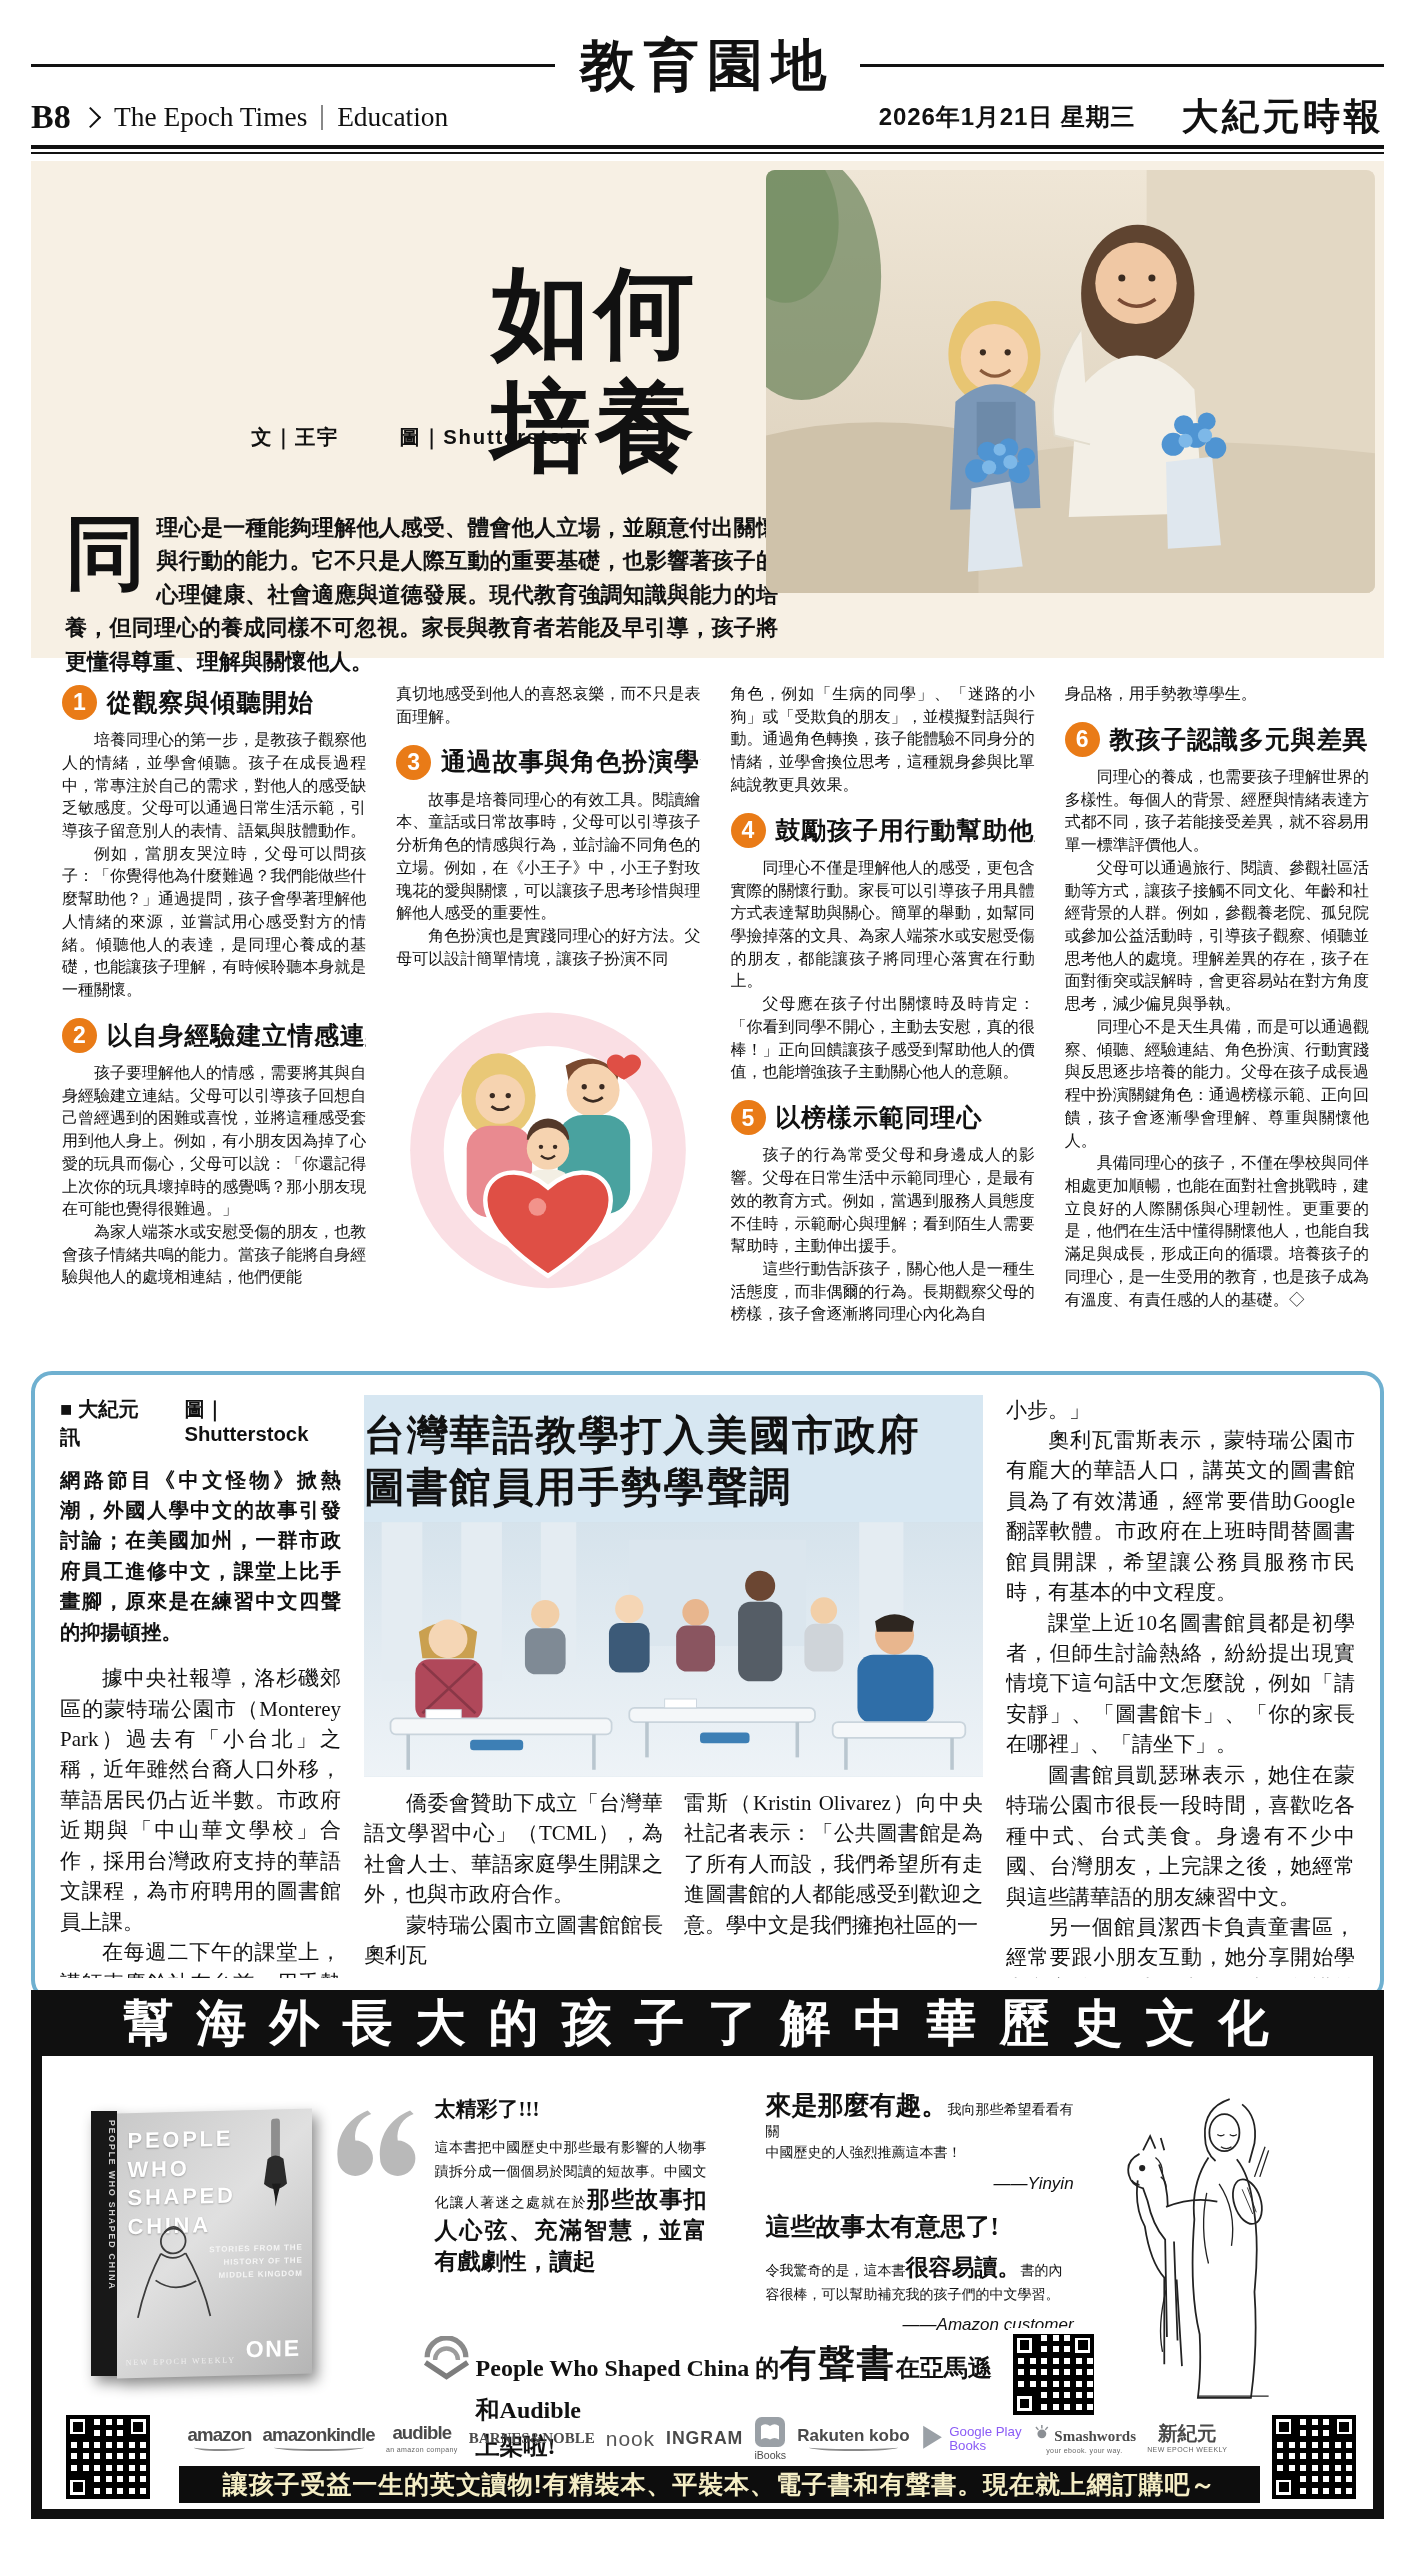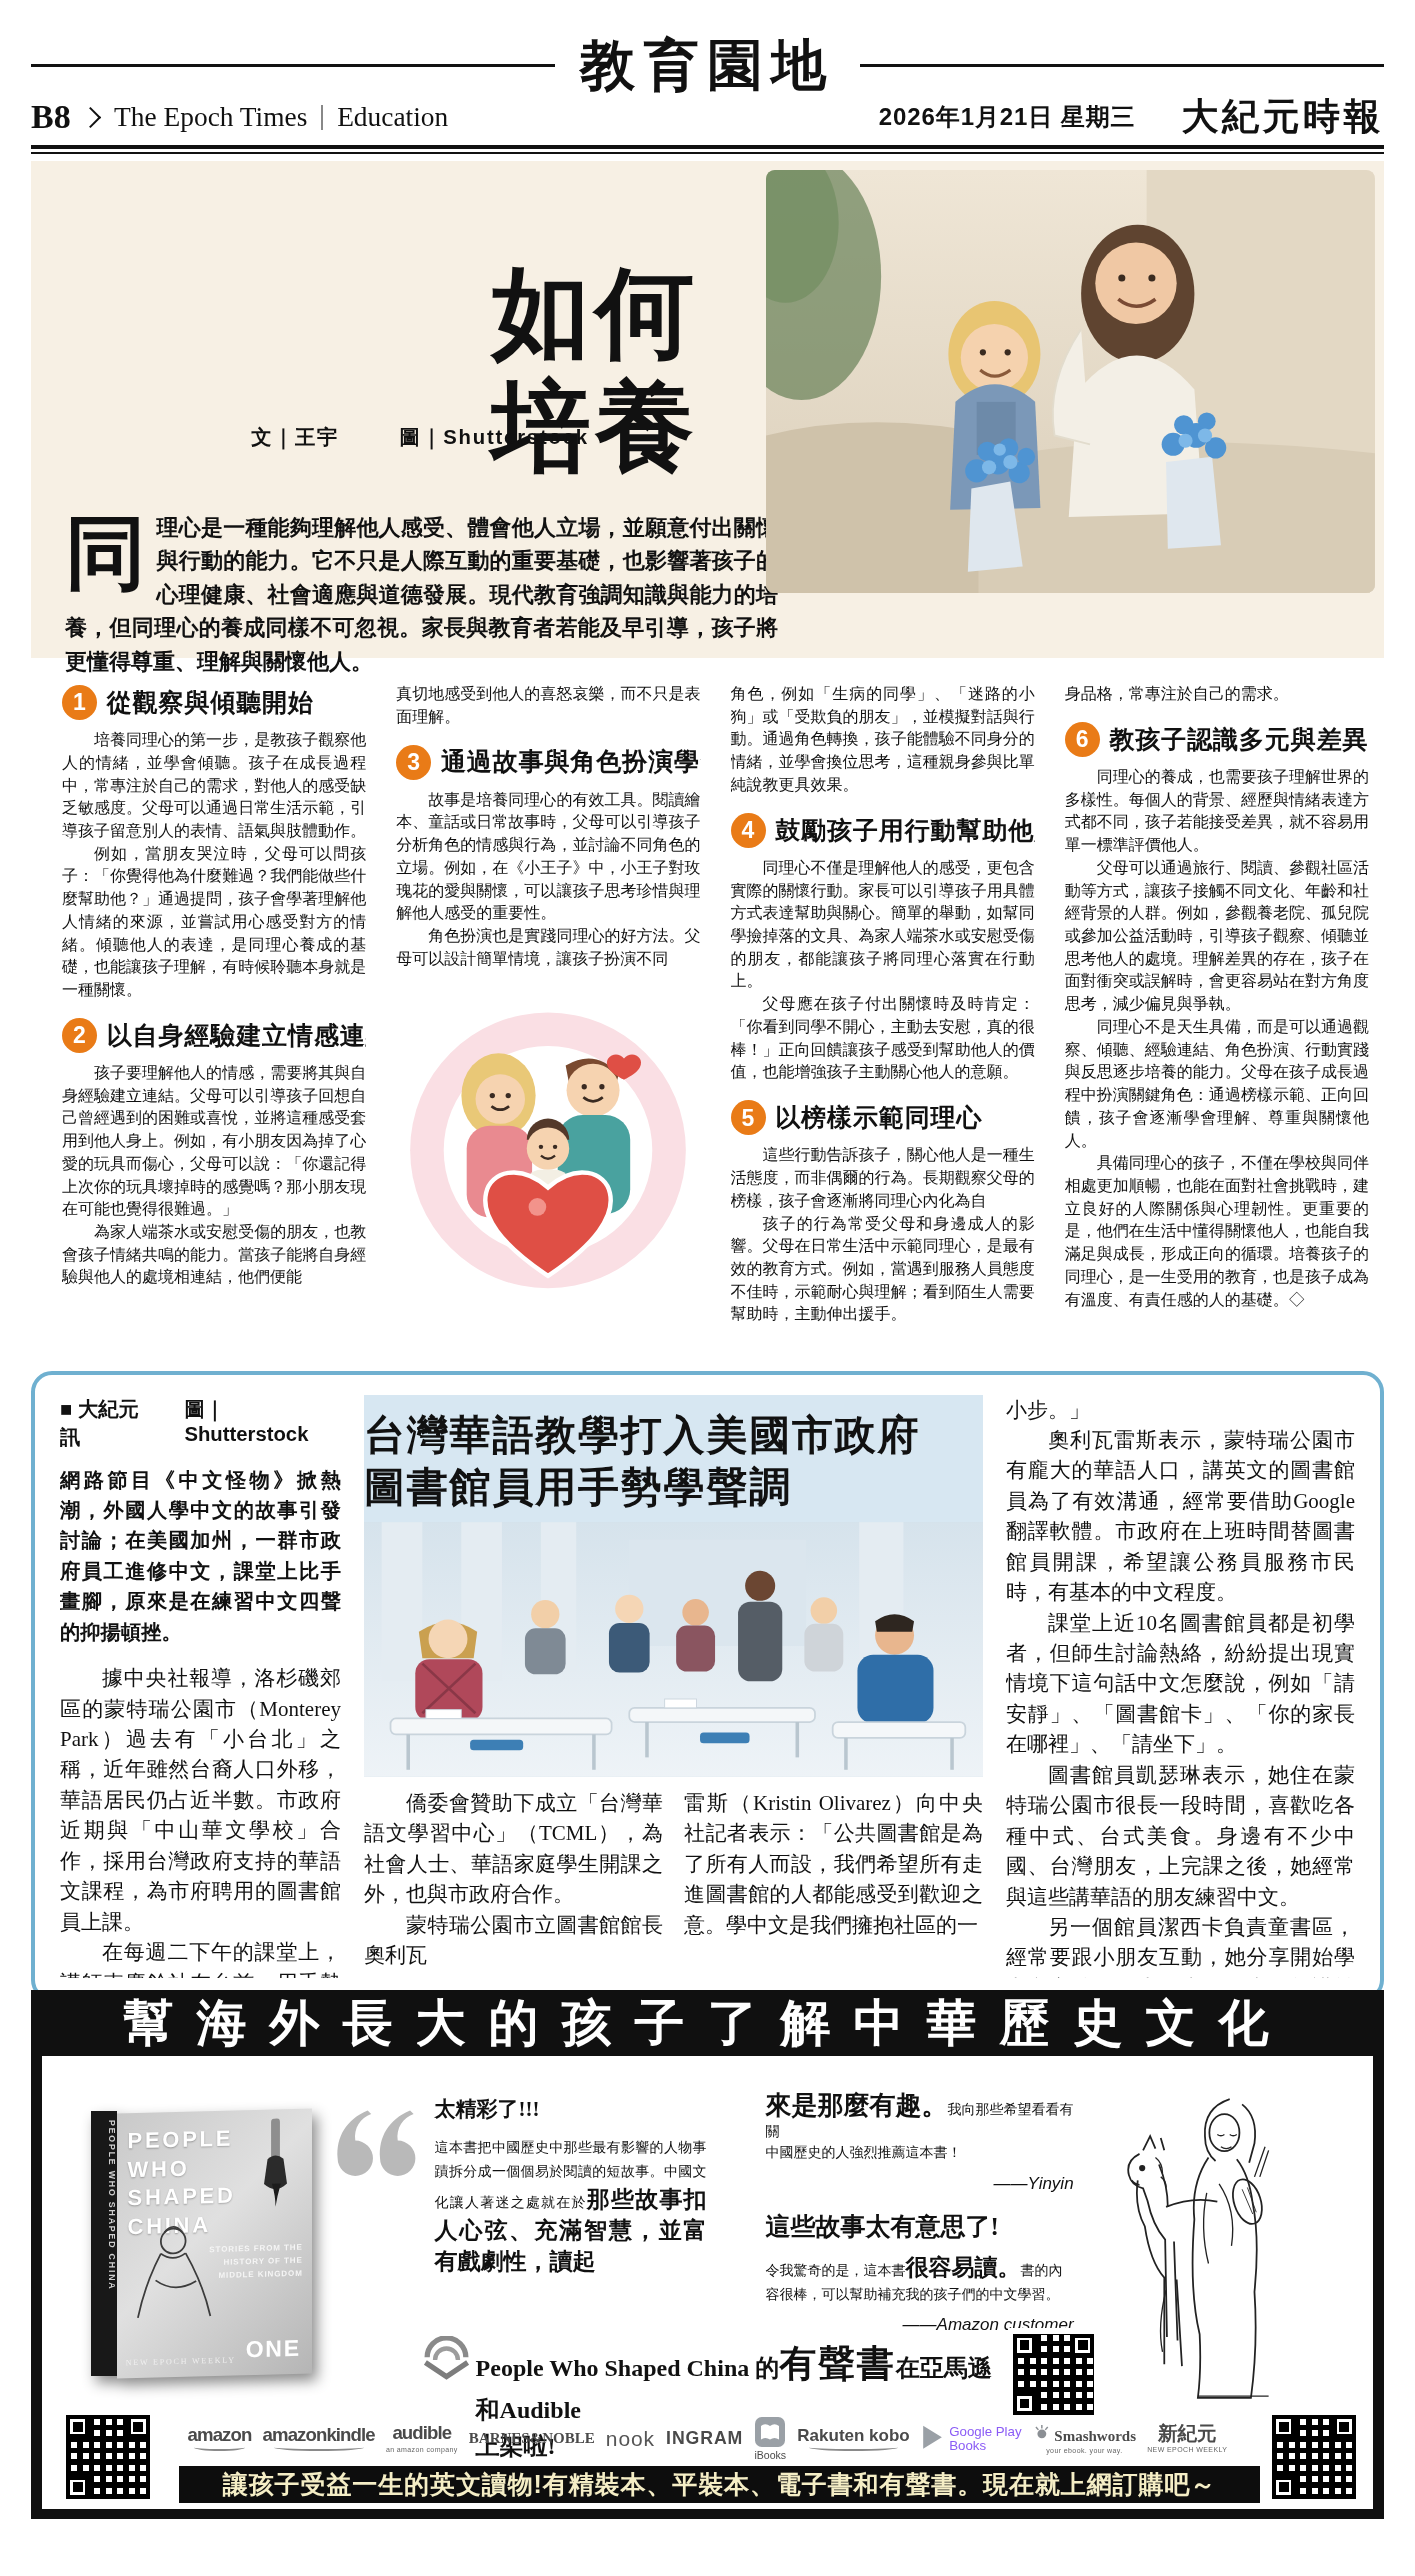--- a/index.html
+++ b/index.html
@@ -292,25 +292,25 @@
       <div class="sec">
         <span class="badge">4</span>
         <span class="sec-t">鼓勵孩子用行動幫助他人</span>
       </div>
       <p>同理心不僅是理解他人的感受，更包含實際的關懷行動。家長可以引導孩子用具體方式表達幫助與關心。簡單的舉動，如幫同學撿掉落的文具、為家人端茶水或安慰受傷的朋友，都能讓孩子將同理心落實在行動上。</p>
       <p>父母應在孩子付出關懷時及時肯定：「你看到同學不開心，主動去安慰，真的很棒！」正向回饋讓孩子感受到幫助他人的價值，也能增強孩子主動關心他人的意願。</p>
       <div class="sec">
         <span class="badge">5</span>
         <span class="sec-t">以榜樣示範同理心</span>
       </div>
+      <p>孩子的行為常受父母和身邊成人的影響。父母在日常生活中示範同理心，是最有效的教育方式。例如，當遇到服務人員態度不佳時，示範耐心與理解；看到陌生人需要幫助時，主動伸出援手。</p>
       <p>這些行動告訴孩子，關心他人是一種生活態度，而非偶爾的行為。長期觀察父母的榜樣，孩子會逐漸將同理心內化為自</p>
-      <p>孩子的行為常受父母和身邊成人的影響。父母在日常生活中示範同理心，是最有效的教育方式。例如，當遇到服務人員態度不佳時，示範耐心與理解；看到陌生人需要幫助時，主動伸出援手。</p>
     </div>
     <div class="col">
-      <p class="cont">身品格，常專注於自己的需求。</p>
+      <p class="cont">身品格，用手勢教導學生。</p>
       <div class="sec">
         <span class="badge">6</span>
         <span class="sec-t">教孩子認識多元與差異</span>
       </div>
       <p>同理心的養成，也需要孩子理解世界的多樣性。每個人的背景、經歷與情緒表達方式都不同，孩子若能接受差異，就不容易用單一標準評價他人。</p>
       <p>父母可以通過旅行、閱讀、參觀社區活動等方式，讓孩子接觸不同文化、年齡和社經背景的人群。例如，參觀養老院、孤兒院或參加公益活動時，引導孩子觀察、傾聽並思考他人的處境。理解差異的存在，孩子在面對衝突或誤解時，會更容易站在對方角度思考，減少偏見與爭執。</p>
       <p>同理心不是天生具備，而是可以通過觀察、傾聽、經驗連結、角色扮演、行動實踐與反思逐步培養的能力。父母在孩子成長過程中扮演關鍵角色：通過榜樣示範、正向回饋，孩子會逐漸學會理解、尊重與關懷他人。</p>
       <p>具備同理心的孩子，不僅在學校與同伴相處更加順暢，也能在面對社會挑戰時，建立良好的人際關係與心理韌性。更重要的是，他們在生活中懂得關懷他人，也能自我滿足與成長，形成正向的循環。培養孩子的同理心，是一生受用的教育，也是孩子成為有溫度、有責任感的人的基礎。◇</p>
     </div>
   </div>

